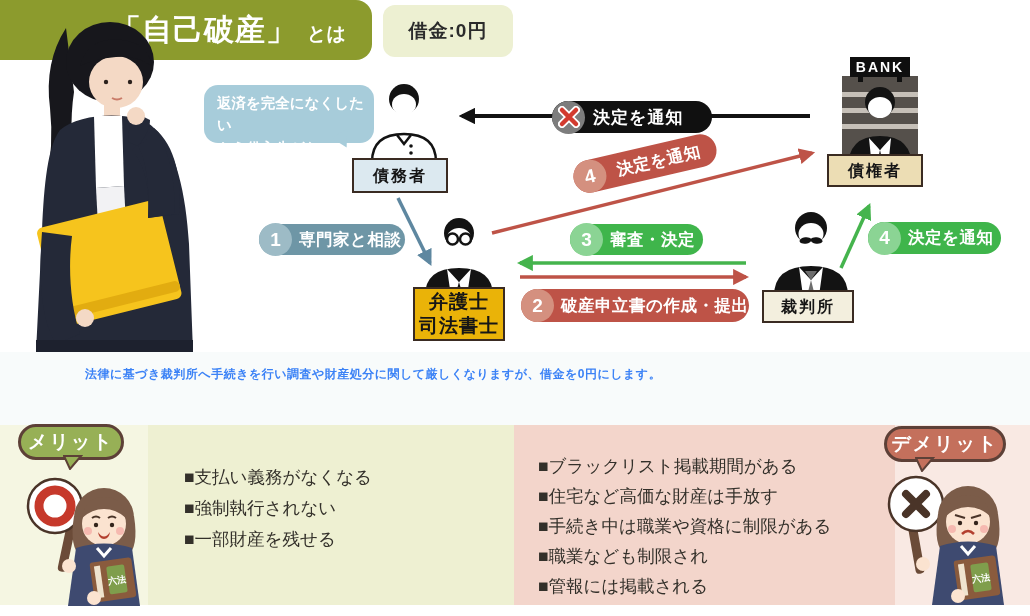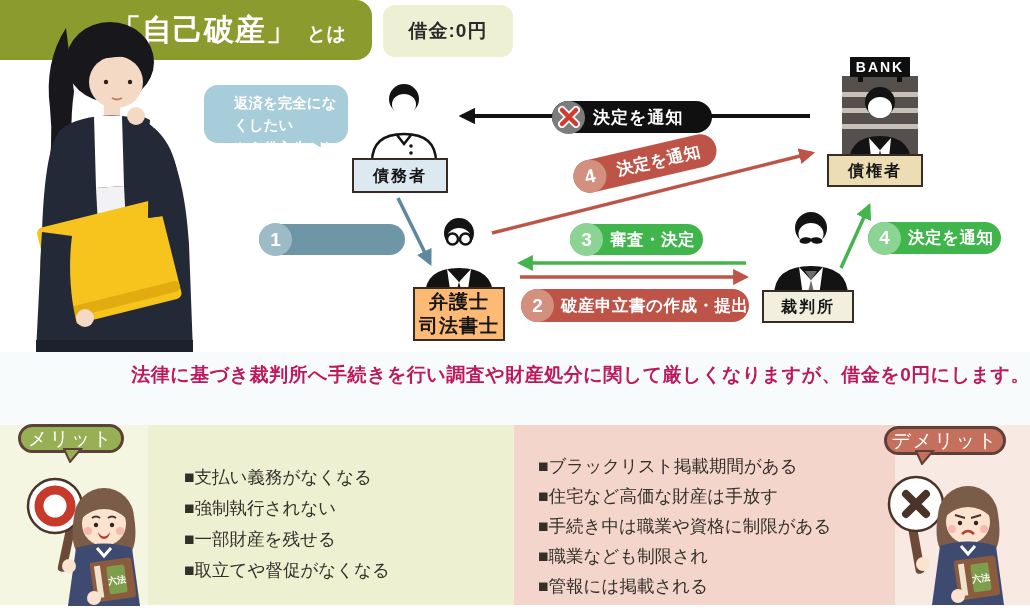--- a/index.html
+++ b/index.html
@@ -16,32 +16,32 @@
     display:flex; align-items:center; justify-content:center; font-size:19px; font-weight:600;
     color:#2b2b2b; z-index:1; letter-spacing:1px; }
   .info-debt { left:383px; width:130px; }
   .info-period { left:531px; width:234px; }
 
   
   .photo-woman { position:absolute; left:0; top:0; z-index:3; }
 
   
   .arrows { position:absolute; left:0; top:0; z-index:1; }
-  .speech-bubble { position:absolute; left:204px; top:85px; width:144px; height:58px;
+  .speech-bubble { position:absolute; left:204px; top:85px; width:170px; height:58px;
     background:#A7CCDA; border-radius:14px; z-index:3; color:#fff; font-weight:bold;
-    font-size:14.5px; line-height:1.55; padding:7px 0 0 30px; }
+    font-size:14.5px; line-height:1.55; padding:7px 0 0 13px; }
   .speech-bubble::after { content:''; position:absolute; right:20px; bottom:-14px;
     border:9px solid transparent; border-top:16px solid #A7CCDA; transform:rotate(-28deg); }
 
   .actor-icon { position:absolute; z-index:2; }
   .actor-label { position:absolute; z-index:3; background:#fff; border:2.5px solid #3A2B22;
     display:flex; flex-direction:column; align-items:center; justify-content:center;
     font-weight:bold; color:#161616; font-size:16px; letter-spacing:2px; line-height:1.25; }
   .label-debtor   { left:352px; top:158px; width:96px;  height:35px; background:#DCE9F0; }
-  .label-lawyer   { left:413px; top:287px; width:92px;  height:54px; background:#fdba74; font-size:19px; letter-spacing:1px; }
+  .label-lawyer   { left:413px; top:287px; width:92px;  height:54px; background:#eab308; font-size:19px; letter-spacing:1px; }
   .label-court    { left:762px; top:290px; width:92px;  height:33px; background:#F3EFDE; }
   .label-creditor { left:827px; top:154px; width:96px;  height:33px; background:#ECDDB4; }
 
   .pill { position:absolute; display:flex; align-items:center; color:#fff; font-weight:bold;
     border-radius:17px; z-index:4; }
   .pill .num { flex:0 0 auto; width:33px; height:33px; border-radius:50%;
     display:flex; align-items:center; justify-content:center; font-size:19px; }
   .pill .lbl { flex:1 1 auto; text-align:center; font-size:16.5px; white-space:nowrap;
     padding:0 12px 0 7px; letter-spacing:0.5px; }
   .pill-blue  { background:#6E96A6; } .pill-blue .num  { background:#9DBBC6; }
@@ -56,30 +56,30 @@
   .stop-pill { position:absolute; left:552px; top:101px; width:160px; height:32px;
     background:#101010; border-radius:17px; z-index:4; display:flex; align-items:center; }
   .stop-pill .x-badge { width:33px; height:33px; border-radius:50%; background:#7D7D7D;
     display:flex; align-items:center; justify-content:center; }
   .stop-pill .lbl { color:#fff; font-weight:bold; font-size:17px; white-space:nowrap;
     padding:0 12px 0 8px; letter-spacing:1px; }
 
   
   .note { position:absolute; left:0; top:352px; width:1030px; height:73px;
     background:#F8FBFB; z-index:0; padding:9px 0 0 85px; }
-  .note div { color:#be185d; font-weight:bold; font-size:19px; line-height:27px; letter-spacing:0.5px;text-align:right; }
+  .note div { color:#3b82f6; font-weight:bold; font-size:12px; line-height:27px; letter-spacing:0.5px; }
 
   
   .col-left   { position:absolute; left:0;    top:425px; width:148px; height:180px; background:#F5F6E2; }
   .panel-merit{ position:absolute; left:148px; top:425px; width:366px; height:180px; background:#EEF0D2; }
   .panel-demerit{ position:absolute; left:514px; top:425px; width:381px; height:180px; background:#F3D5CB; }
   .col-right  { position:absolute; left:895px; top:425px; width:135px; height:180px; background:#F9E9E3; }
 
-  .tag-bubble { position:absolute; height:29px; border:3px solid #5D4037; border-radius:19px;
-    color:#fff; font-weight:normal; font-size:19px; display:flex; align-items:center;
+  .tag-bubble { position:absolute; height:36px; border:3px solid #5D4037; border-radius:19px;
+    color:#fff; font-weight:bold; font-size:19px; display:flex; align-items:center;
     justify-content:center; z-index:4; letter-spacing:2px; }
   .tag-merit   { left:18px;  top:424px; width:106px; background:#97B056; }
   .tag-demerit { left:884px; top:426px; width:122px; background:#C4705C; }
   .tag-tail { position:absolute; bottom:-13px; width:20px; height:15px; }
   .tag-merit .tag-tail { left:42px; } .tag-demerit .tag-tail { left:28px; }
 
   .benefit-list { position:absolute; z-index:2; color:#33302a; font-size:17.5px; font-weight:500; }
   .merit-list   { left:184px; top:462px; line-height:31px; }
   .demerit-list { left:538px; top:451px; line-height:30px; }
 
@@ -144,20 +144,21 @@
       <svg width="22" height="22" viewBox="0 0 22 22">
         <path d="M4,4 L18,18 M18,4 L4,18" stroke="#ffffff" stroke-width="8" stroke-linecap="round"></path>
         <path d="M4,4 L18,18 M18,4 L4,18" stroke="#D23B2F" stroke-width="4.5" stroke-linecap="round"></path>
       </svg>
     </span>
     <span class="lbl">決定を通知</span>
   </div>
 
   <div class="pill pill-blue pill-step1">
     <span class="num">1</span>
+    <span class="lbl">専門家と相談</span>
   </div>
   <div class="pill pill-red pill-step2">
     <span class="num">2</span>
     <span class="lbl">破産申立書の作成・提出</span>
   </div>
   <div class="pill pill-green pill-step3">
     <span class="num">3</span>
     <span class="lbl">審査・決定</span>
   </div>
   <div class="pill pill-red pill-step4r">
@@ -259,21 +260,20 @@
     <span>デメリット</span>
     <svg class="tag-tail" viewBox="0 0 20 15">
         <polygon points="1,1 18,1 7,14" fill="#C4705C" stroke="#5D4037" stroke-width="2"></polygon>
       </svg>
   </div>
 
   <div class="benefit-list merit-list">
     <div>■支払い義務がなくなる</div>
     <div>■強制執行されない</div>
     <div>■一部財産を残せる</div>
-    <div>■取立てや督促がなくなる</div>
   </div>
   <div class="benefit-list demerit-list">
     <div>■ブラックリスト掲載期間がある</div>
     <div>■住宅など高価な財産は手放す</div>
     <div>■手続き中は職業や資格に制限がある</div>
     <div>■職業なども制限され</div>
     <div>■管報には掲載される</div>
   </div>
 
   <svg class="merit-woman" width="135" height="140" viewBox="0 0 135 140">

